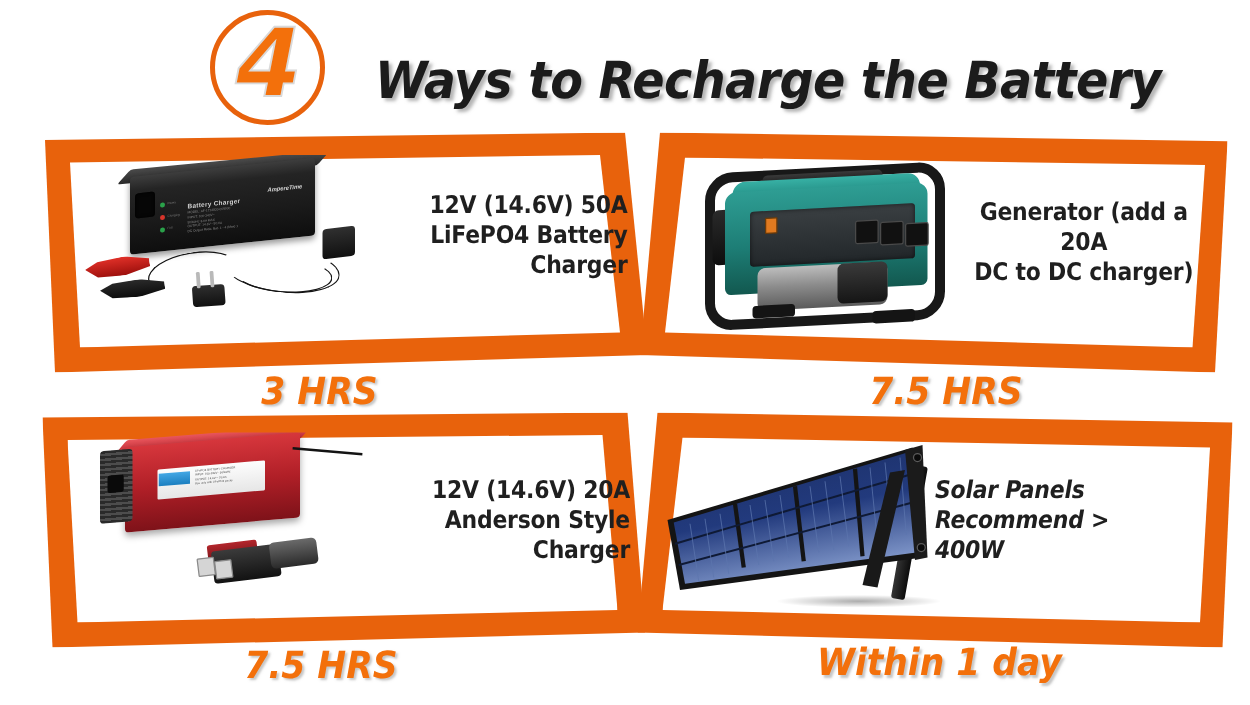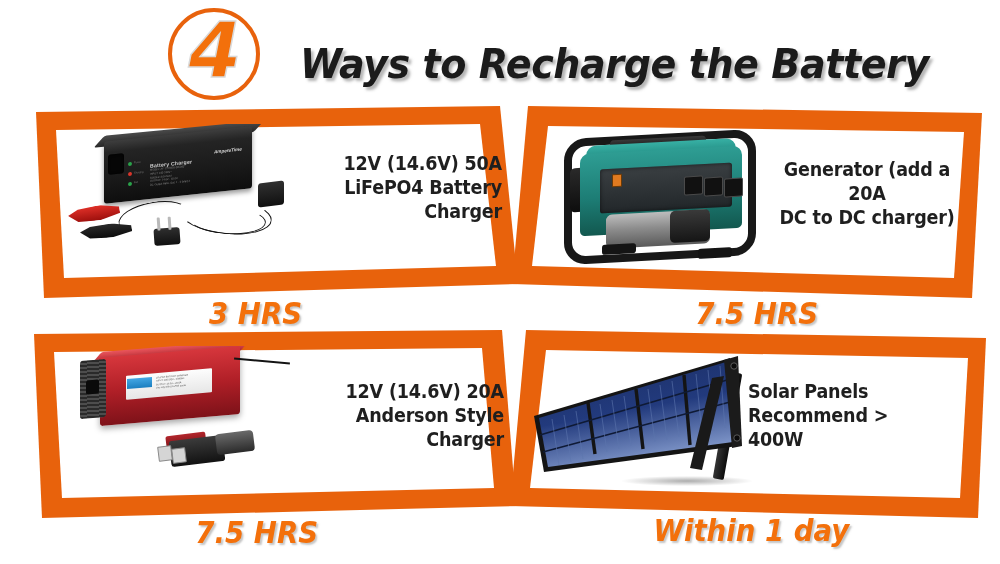--- a/index.html
+++ b/index.html
@@ -101,21 +101,21 @@
   #card3{left:22px;top:330px;width:500px;height:188px;}
   #card3 .frame{
     clip-path:polygon(12px 4px, 480px 0px, 494px 176px, 20px 188px);
   }
   #card3 .frame-inner{
     left:0;top:0;width:100%;height:100%;background:#fff;
     clip-path:polygon(32px 22px, 460px 18px, 472px 158px, 40px 168px);
   }
 
   
-  #card4{left:508px;top:330px;width:482px;height:188px;}
+  #card4{left:508px;top:330px;width:482px;height:188px;font-style:italic;}
   #card4 .frame{
     clip-path:polygon(18px 0px, 478px 8px, 470px 188px, 2px 176px);
   }
   #card4 .frame-inner{
     left:0;top:0;width:100%;height:100%;background:#fff;
     clip-path:polygon(38px 20px, 460px 28px, 452px 168px, 22px 158px);
   }
 
   
 

